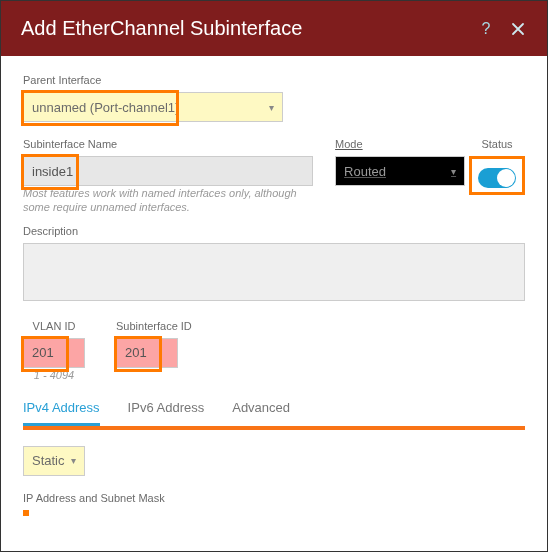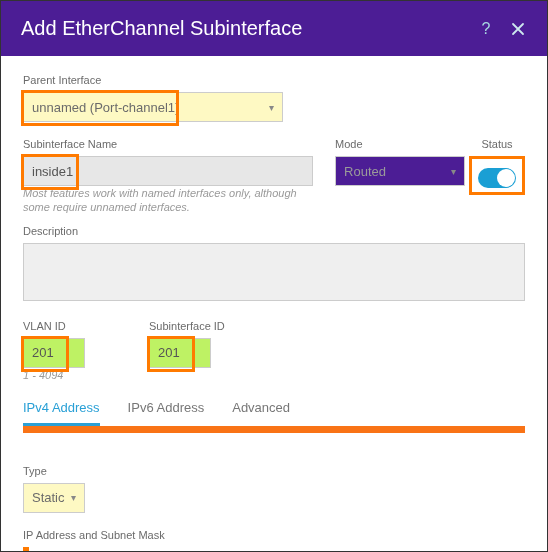--- a/index.html
+++ b/index.html
@@ -8,21 +8,21 @@
     font-family: Arial, Helvetica, sans-serif;
     font-size: 13px;
     color: #555;
     background: #fff;
     width: 548px;
     height: 552px;
     overflow: hidden;
     border: 1px solid #333;
   }
   .header {
-    background: #4c1d95;
+    background: #7f1d1d;
     color: #fff;
     padding: 16px 20px;
     display: flex;
     align-items: center;
   }
   .header-title {
     font-size: 20px;
     font-weight: 400;
     flex: 1;
   }
@@ -57,21 +57,21 @@
     width: 260px;
     height: 30px;
     background: #fef9c3;
     border: 1px solid #ccc;
     display: flex;
     align-items: center;
     padding: 0 8px;
     color: #6b6b6b;
   }
   .select-wrap.small { width: 62px; }
-  .select-wrap.mode { width: 130px; background:#4c1d95; color:#9a9a9a;}
+  .select-wrap.mode { width: 130px; background:#000000; color:#9a9a9a;}
   .chev {
     margin-left: auto;
     font-size: 10px;
     color: #888;
   }
   .row { display: flex; align-items: flex-start; }
   .field { margin-bottom: 16px; }
   .name-input {
     width: 290px;
     height: 30px;
@@ -108,31 +108,31 @@
     border: 1px solid #ccc;
     resize: none;
     padding: 4px 6px;
     font-family: inherit;
     font-size: 13px;
     color:#555;
   }
   .num-input {
     width: 62px;
     height: 30px;
-    background: #bef264;
+    background: #fca5a5;
     border: 1px solid #ccc;
     padding: 0 8px;
     color: #555;
     display:flex;
     align-items:center;
   }
   .tabs {
     display: flex;
-    border-bottom: 7px solid #f97316;
-    margin: 10px 0 32px 0;
+    border-bottom: 4px solid #f97316;
+    margin: 10px 0 16px 0;
   }
   .tab {
     padding: 8px 0;
     margin-right: 28px;
     color: #777;
     cursor: pointer;
     font-size: 13px;
   }
   .tab.active {
     color: #2aa0d6;
@@ -179,21 +179,21 @@
   </div>
 
   <div class="row" style="gap:2px;">
     <div style="width:310px;">
       <span class="label">Subinterface Name</span>
       <div class="name-input hl hl-name">
         <span>inside1</span>
       </div>
       <div class="hint">Most features work with named interfaces only, although some require unnamed interfaces.</div>
     </div>
-    <div style="width:140px; margin-left:18px;">
+    <div style="width:140px; margin-left:18px;text-decoration:underline;">
       <span class="label">Mode</span>
       <div class="select-wrap mode">
         <span>Routed</span>
         <span class="chev">▾</span>
       </div>
     </div>
     <div class="status-col" style="flex:1;">
       <span class="label" style="text-align:center;">Status</span>
       <span class="hl-status-box">
         <div class="toggle">
@@ -201,21 +201,21 @@
         </div>
       </span>
     </div>
   </div>
 
   <div class="field" style="margin-top:10px;">
     <span class="label">Description</span>
     <textarea class="desc-area" value="" style=""></textarea>
   </div>
 
-  <div class="row" style="gap:64px;">
+  <div class="row" style="gap:31px;text-align:center;">
     <div>
       <span class="label">VLAN ID</span>
       <div class="num-input hl hl-vlan">
         <span>201</span>
       </div>
       <div class="hint">1 - 4094</div>
     </div>
     <div>
       <span class="label">Subinterface ID</span>
       <div class="num-input hl hl-sub">
@@ -224,21 +224,20 @@
     </div>
   </div>
 
   <div class="tabs">
     <div class="tab active">IPv4 Address</div>
     <div class="tab">IPv6 Address</div>
     <div class="tab">Advanced</div>
   </div>
 
   <div class="field">
-    <span class="label">Type</span>
     <div class="select-wrap small">
       <span>Static</span>
       <span class="chev">▾</span>
     </div>
   </div>
 
   <div class="field" style="margin-bottom:4px;">
     <span class="label">IP Address and Subnet Mask</span>
     <div class="hl-ip">
       

